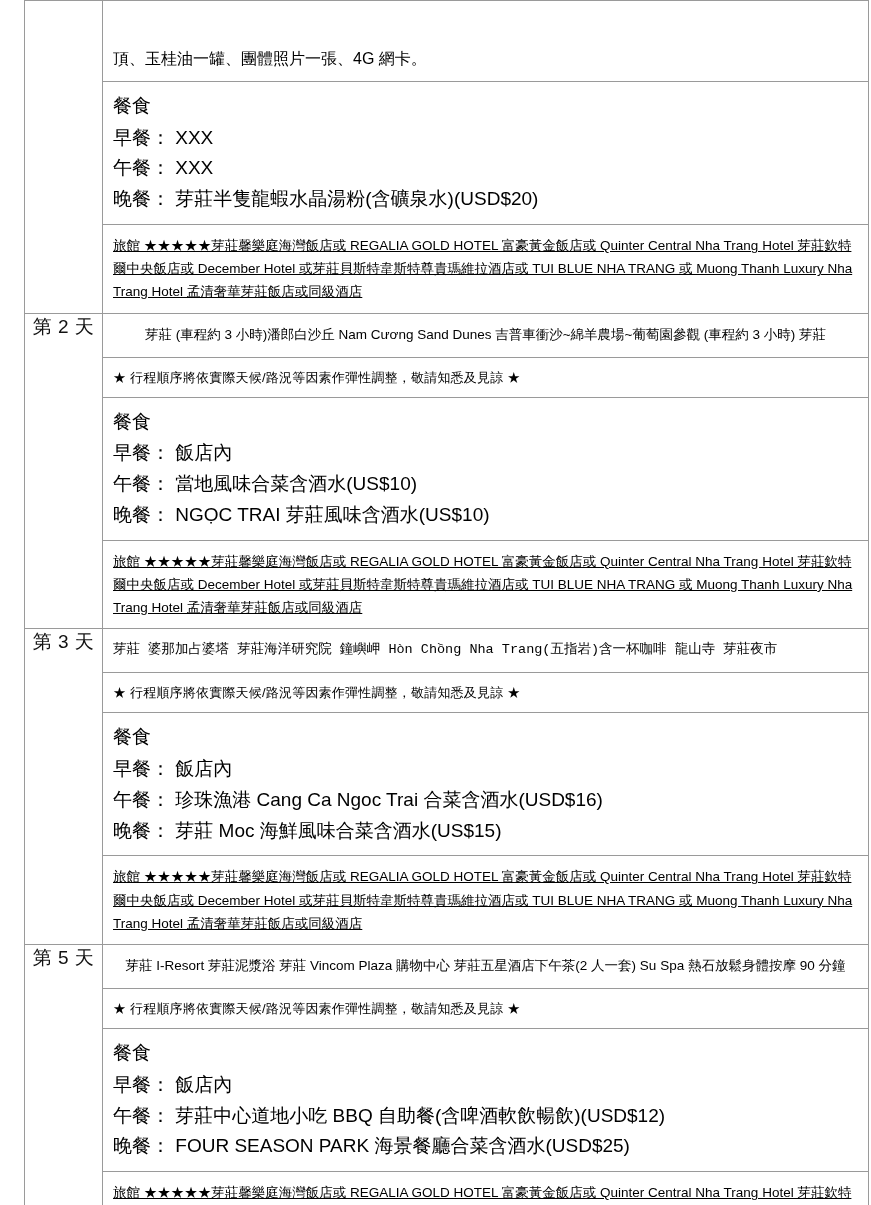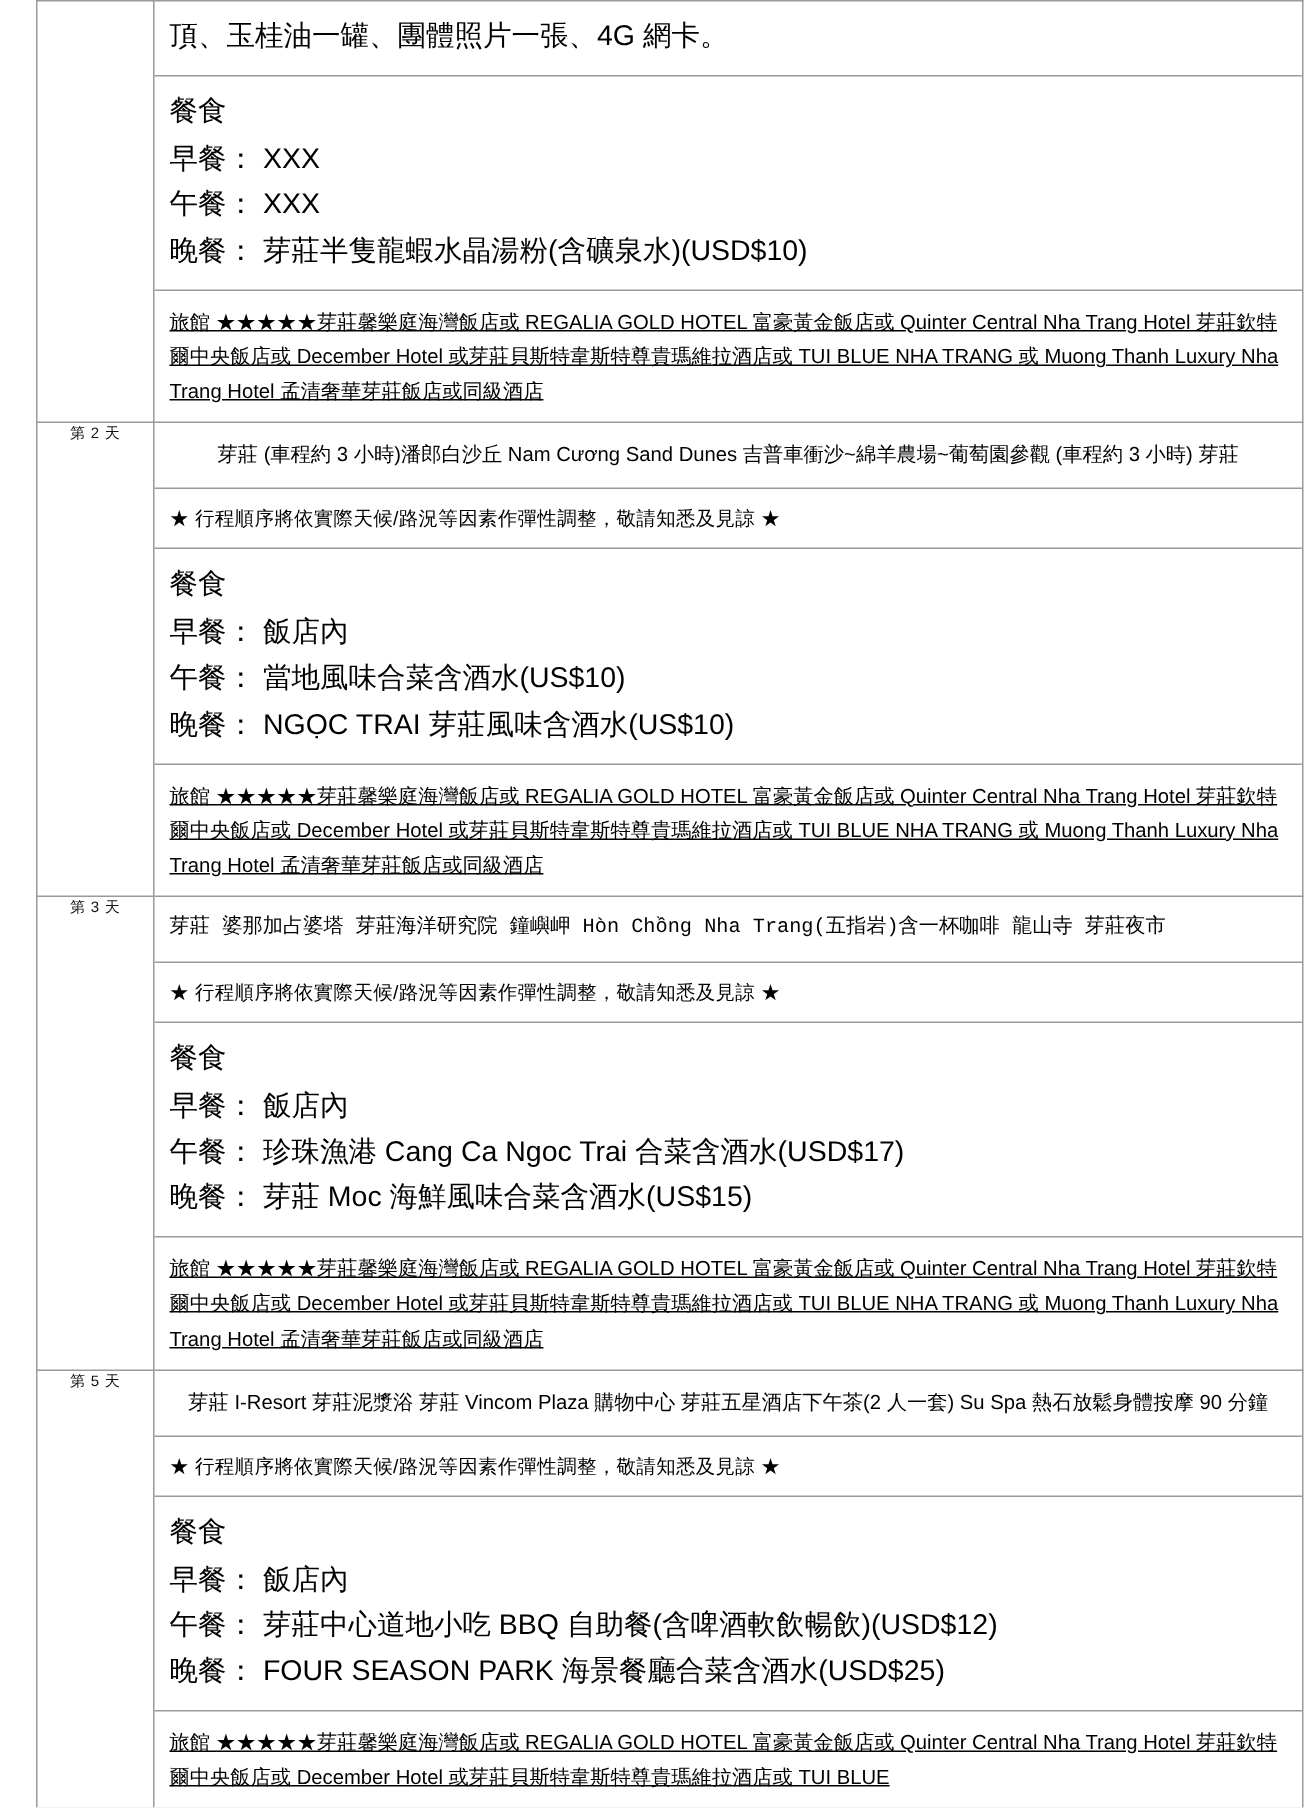--- a/index.html
+++ b/index.html
@@ -27,21 +27,21 @@
   }
   table.itinerary td {
     border: 1px solid #9a9a9a;
     vertical-align: top;
     padding: 0;
   }
   td.daycell {
     width: 78px;
     text-align: center;
     vertical-align: middle;
-    font-size: 10px;
+    font-size: 19px;
     color: #111;
     letter-spacing: 0.5px;
   }
   td.contentcell {
     padding: 0;
   }
   .block {
     padding: 9px 10px 9px 10px;
     border-bottom: 1px solid #9a9a9a;
     font-size: 19px;
@@ -72,21 +72,22 @@
   }
   .meal-line {
     margin: 0;
     white-space: nowrap;
   }
   .hotel-block {
     font-size: 13.5px;
     line-height: 1.72;
   }
   .topline {
-    font-size: 19px;
+    font-size: 16px;
+    margin-top: 36px;
   }
 </style>
 </head>
 <body>
 
 <div id="page">
 
   <table class="itinerary">
     <colgroup>
       <col style="width:78px">
@@ -95,21 +96,21 @@
     <tbody>
 
       <tr>
         <td class="daycell"></td>
         <td class="contentcell">
           <div class="block topline">頂、玉桂油一罐、團體照片一張、4G 網卡。</div>
           <div class="block">
             <p class="meal-head">餐食</p>
             <p class="meal-line">早餐： XXX</p>
             <p class="meal-line">午餐： XXX</p>
-            <p class="meal-line">晚餐： 芽莊半隻龍蝦水晶湯粉(含礦泉水)(USD$10)</p>
+            <p class="meal-line">晚餐： 芽莊半隻龍蝦水晶湯粉(含礦泉水)(USD$20)</p>
           </div>
           <div class="block hotel-block">旅館 ★★★★★芽莊馨樂庭海灣飯店或 REGALIA GOLD HOTEL 富豪黃金飯店或 Quinter Central Nha Trang Hotel 芽莊欽特爾中央飯店或 December Hotel 或芽莊貝斯特韋斯特尊貴瑪維拉酒店或 TUI BLUE NHA TRANG 或 Muong Thanh Luxury Nha Trang Hotel 孟清奢華芽莊飯店或同級酒店</div>
         </td>
       </tr>
 
       <tr>
         <td class="daycell">第 2 天</td>
         <td class="contentcell">
           <div class="block title-block">芽莊 (車程約 3 小時)潘郎白沙丘 Nam Cương Sand Dunes 吉普車衝沙~綿羊農場~葡萄園參觀 (車程約 3 小時) 芽莊</div>
           <div class="block note-block">★ 行程順序將依實際天候/路況等因素作彈性調整，敬請知悉及見諒 ★</div>
@@ -124,21 +125,21 @@
       </tr>
 
       <tr>
         <td class="daycell">第 3 天</td>
         <td class="contentcell">
           <div class="block title-block single">芽莊 婆那加占婆塔 芽莊海洋研究院 鐘嶼岬 Hòn Chồng Nha Trang(五指岩)含一杯咖啡 龍山寺 芽莊夜市</div>
           <div class="block note-block">★ 行程順序將依實際天候/路況等因素作彈性調整，敬請知悉及見諒 ★</div>
           <div class="block">
             <p class="meal-head">餐食</p>
             <p class="meal-line">早餐： 飯店內</p>
-            <p class="meal-line">午餐： 珍珠漁港 Cang Ca Ngoc Trai 合菜含酒水(USD$17)</p>
+            <p class="meal-line">午餐： 珍珠漁港 Cang Ca Ngoc Trai 合菜含酒水(USD$16)</p>
             <p class="meal-line">晚餐： 芽莊 Moc 海鮮風味合菜含酒水(US$15)</p>
           </div>
           <div class="block hotel-block">旅館 ★★★★★芽莊馨樂庭海灣飯店或 REGALIA GOLD HOTEL 富豪黃金飯店或 Quinter Central Nha Trang Hotel 芽莊欽特爾中央飯店或 December Hotel 或芽莊貝斯特韋斯特尊貴瑪維拉酒店或 TUI BLUE NHA TRANG 或 Muong Thanh Luxury Nha Trang Hotel 孟清奢華芽莊飯店或同級酒店</div>
         </td>
       </tr>
 
       <tr>
         <td class="daycell">第 5 天</td>
         <td class="contentcell">
           <div class="block title-block">芽莊 I-Resort 芽莊泥漿浴 芽莊 Vincom Plaza 購物中心 芽莊五星酒店下午茶(2 人一套) Su Spa 熱石放鬆身體按摩 90 分鐘</div>

